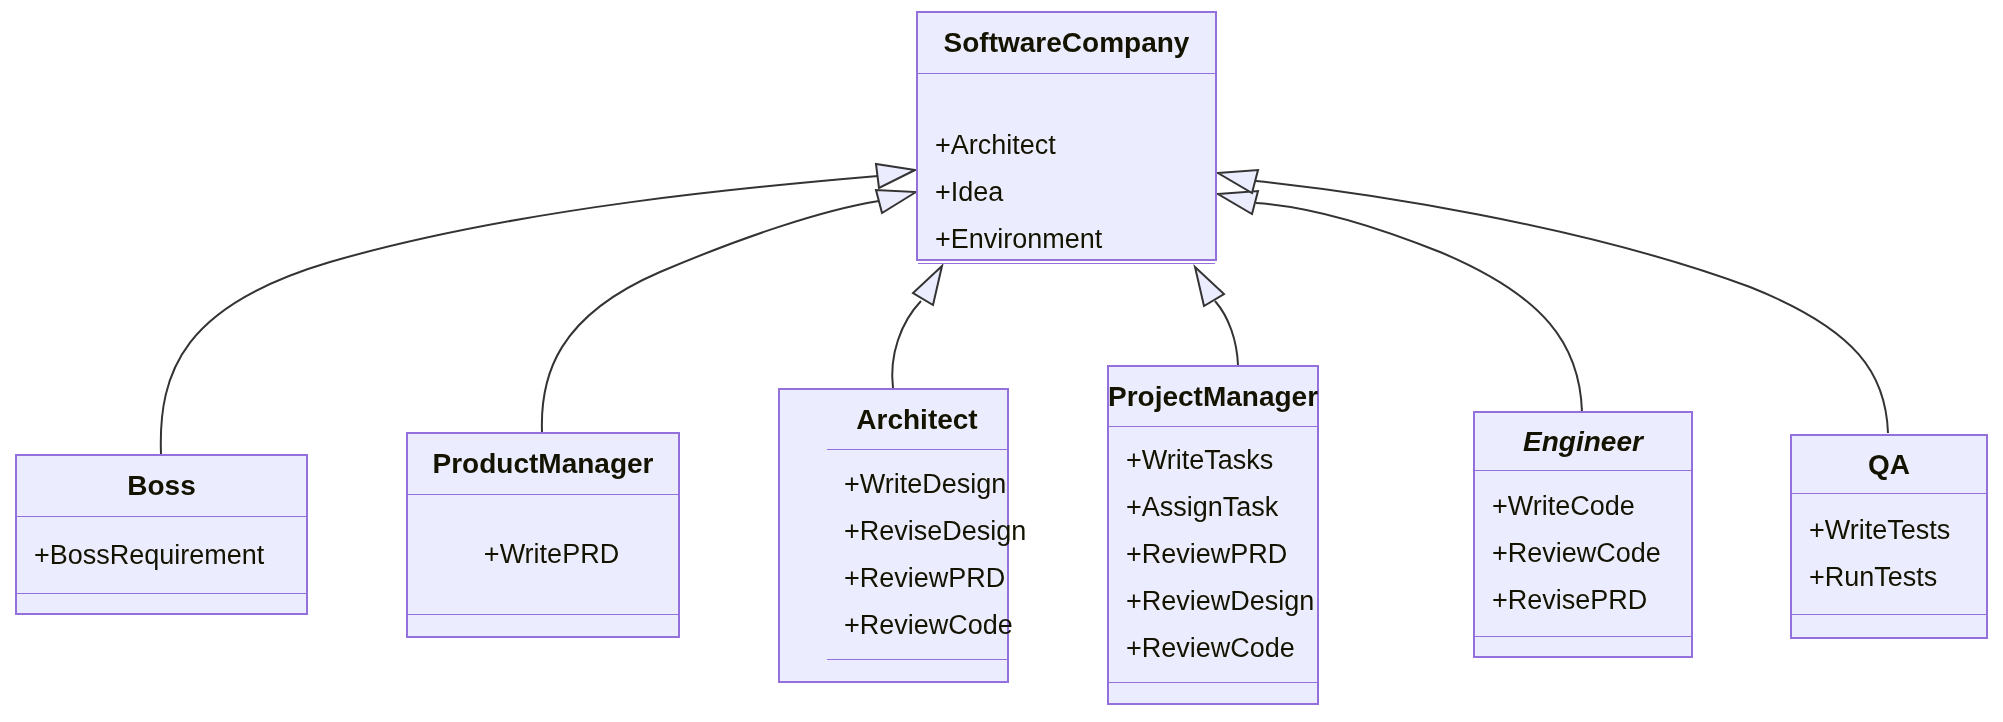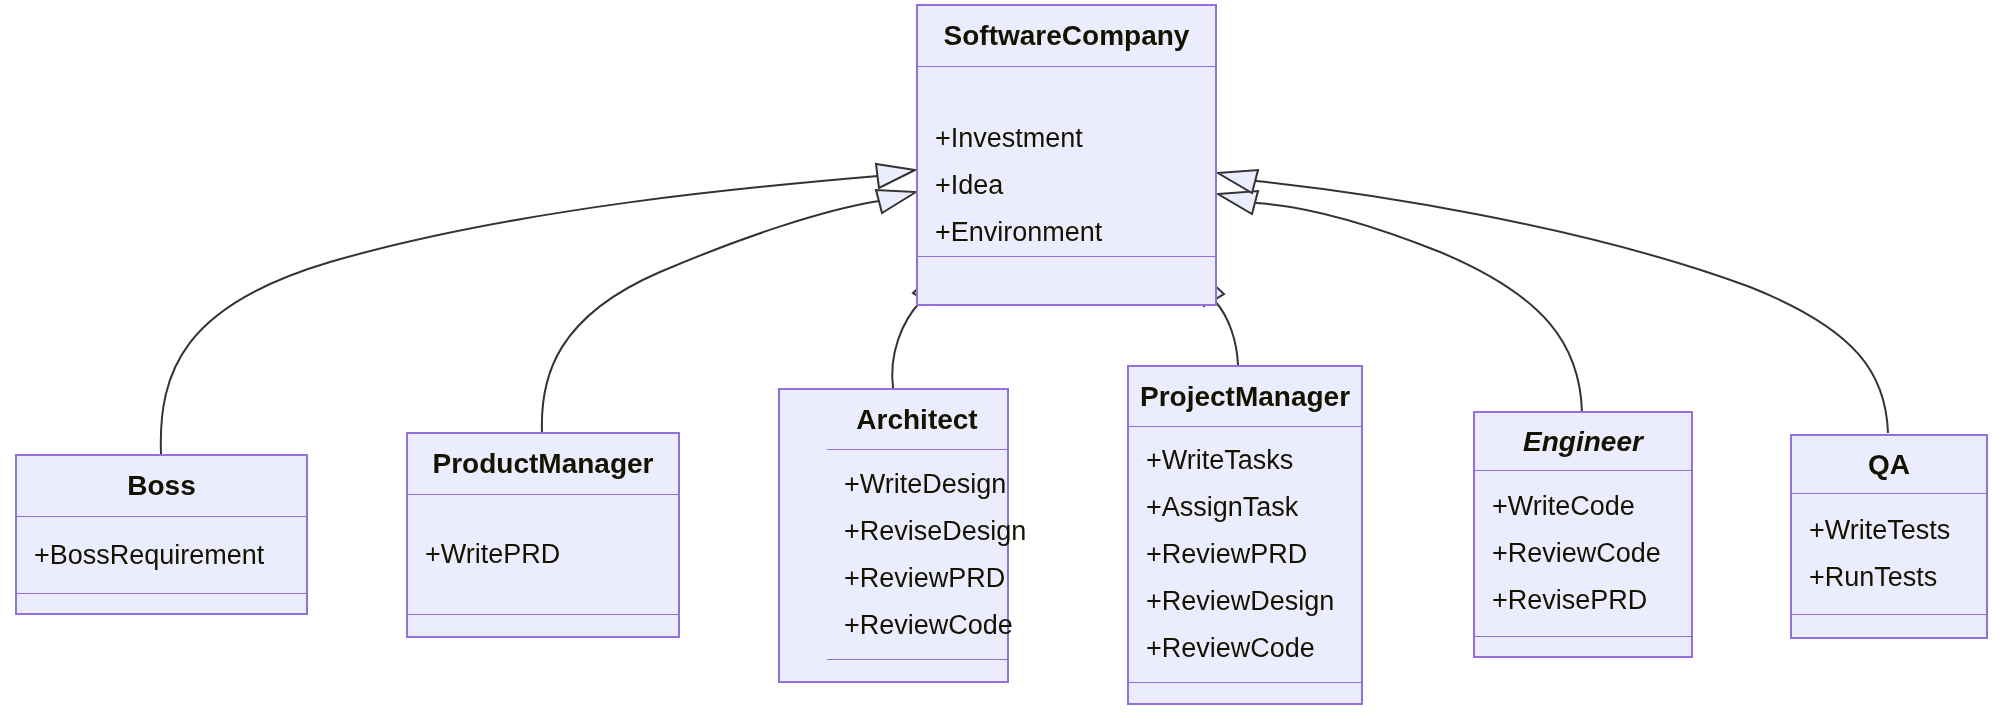--- a/index.html
+++ b/index.html
@@ -59,37 +59,37 @@
   }
   .class-members .member-row {
     line-height: 47px;
     white-space: nowrap;
   }
   .class-methods {
     flex: 0 0 auto;
   }
 
   
-  #box-softwarecompany { left: 916px; top: 4px;  width: 301px; height: 302px; gap: 48px; }
+  #box-softwarecompany { left: 916px; top: 11px;  width: 301px; height: 250px; gap: 48px; }
   #box-softwarecompany .class-title { height: 60px; }
   #box-softwarecompany .class-methods { height: 20px; }
 
   #box-boss            { left: 15px;  top: 454px; width: 293px; height: 161px; }
   #box-boss .class-title { height: 60px; }
   #box-boss .class-methods { height: 19px; }
 
-  #box-productmanager  { left: 406px; top: 432px; width: 274px; height: 206px; }
+  #box-productmanager  { left: 406px; top: 432px; width: 274px; height: 206px; text-align: center; }
   #box-productmanager .class-title { height: 60px; }
   #box-productmanager .class-methods { height: 21px; }
 
   #box-architect       { left: 778px; top: 388px; width: 231px; height: 295px; padding-left: 47px; }
   #box-architect .class-title { height: 59px; }
   #box-architect .class-methods { height: 21px; }
 
-  #box-projectmanager  { left: 1107px; top: 365px; width: 236px; height: 340px; margin-left: 20px; }
+  #box-projectmanager  { left: 1107px; top: 365px; width: 212px; height: 340px; }
   #box-projectmanager .class-title { height: 59px; }
   #box-projectmanager .class-methods { height: 20px; }
 
   #box-engineer        { left: 1473px; top: 411px; width: 220px; height: 247px; }
   #box-engineer .class-title { height: 57px; font-style: italic; }
   #box-engineer .class-methods { height: 19px; }
 
   #box-qa              { left: 1790px; top: 434px; width: 198px; height: 205px; }
   #box-qa .class-title { height: 57px; }
   #box-qa .class-methods { height: 22px; }
@@ -116,21 +116,21 @@
     <path d="M1582,412 C1580,345 1545,296 1440,252 C1370,224 1305,206 1256,203"></path>
     <polygon points="1218,194 1258,191 1252,214"></polygon>
 
     <path d="M1888,433 C1886,375 1858,330 1750,287 C1580,224 1360,192 1256,181"></path>
     <polygon points="1218,173 1258,170 1252,193"></polygon>
   </svg>
 
   <div class="class-box" id="box-softwarecompany">
     <div class="class-title">SoftwareCompany</div>
     <div class="class-members">
-      <div class="member-row">+Investment</div>
+      <div class="member-row">+Architect</div>
       <div class="member-row">+Idea</div>
       <div class="member-row">+Environment</div>
     </div>
     <div class="class-methods"></div>
   </div>
 
   <div class="class-box" id="box-boss">
     <div class="class-title">Boss</div>
     <div class="class-members">
       <div class="member-row">+BossRequirement</div>

